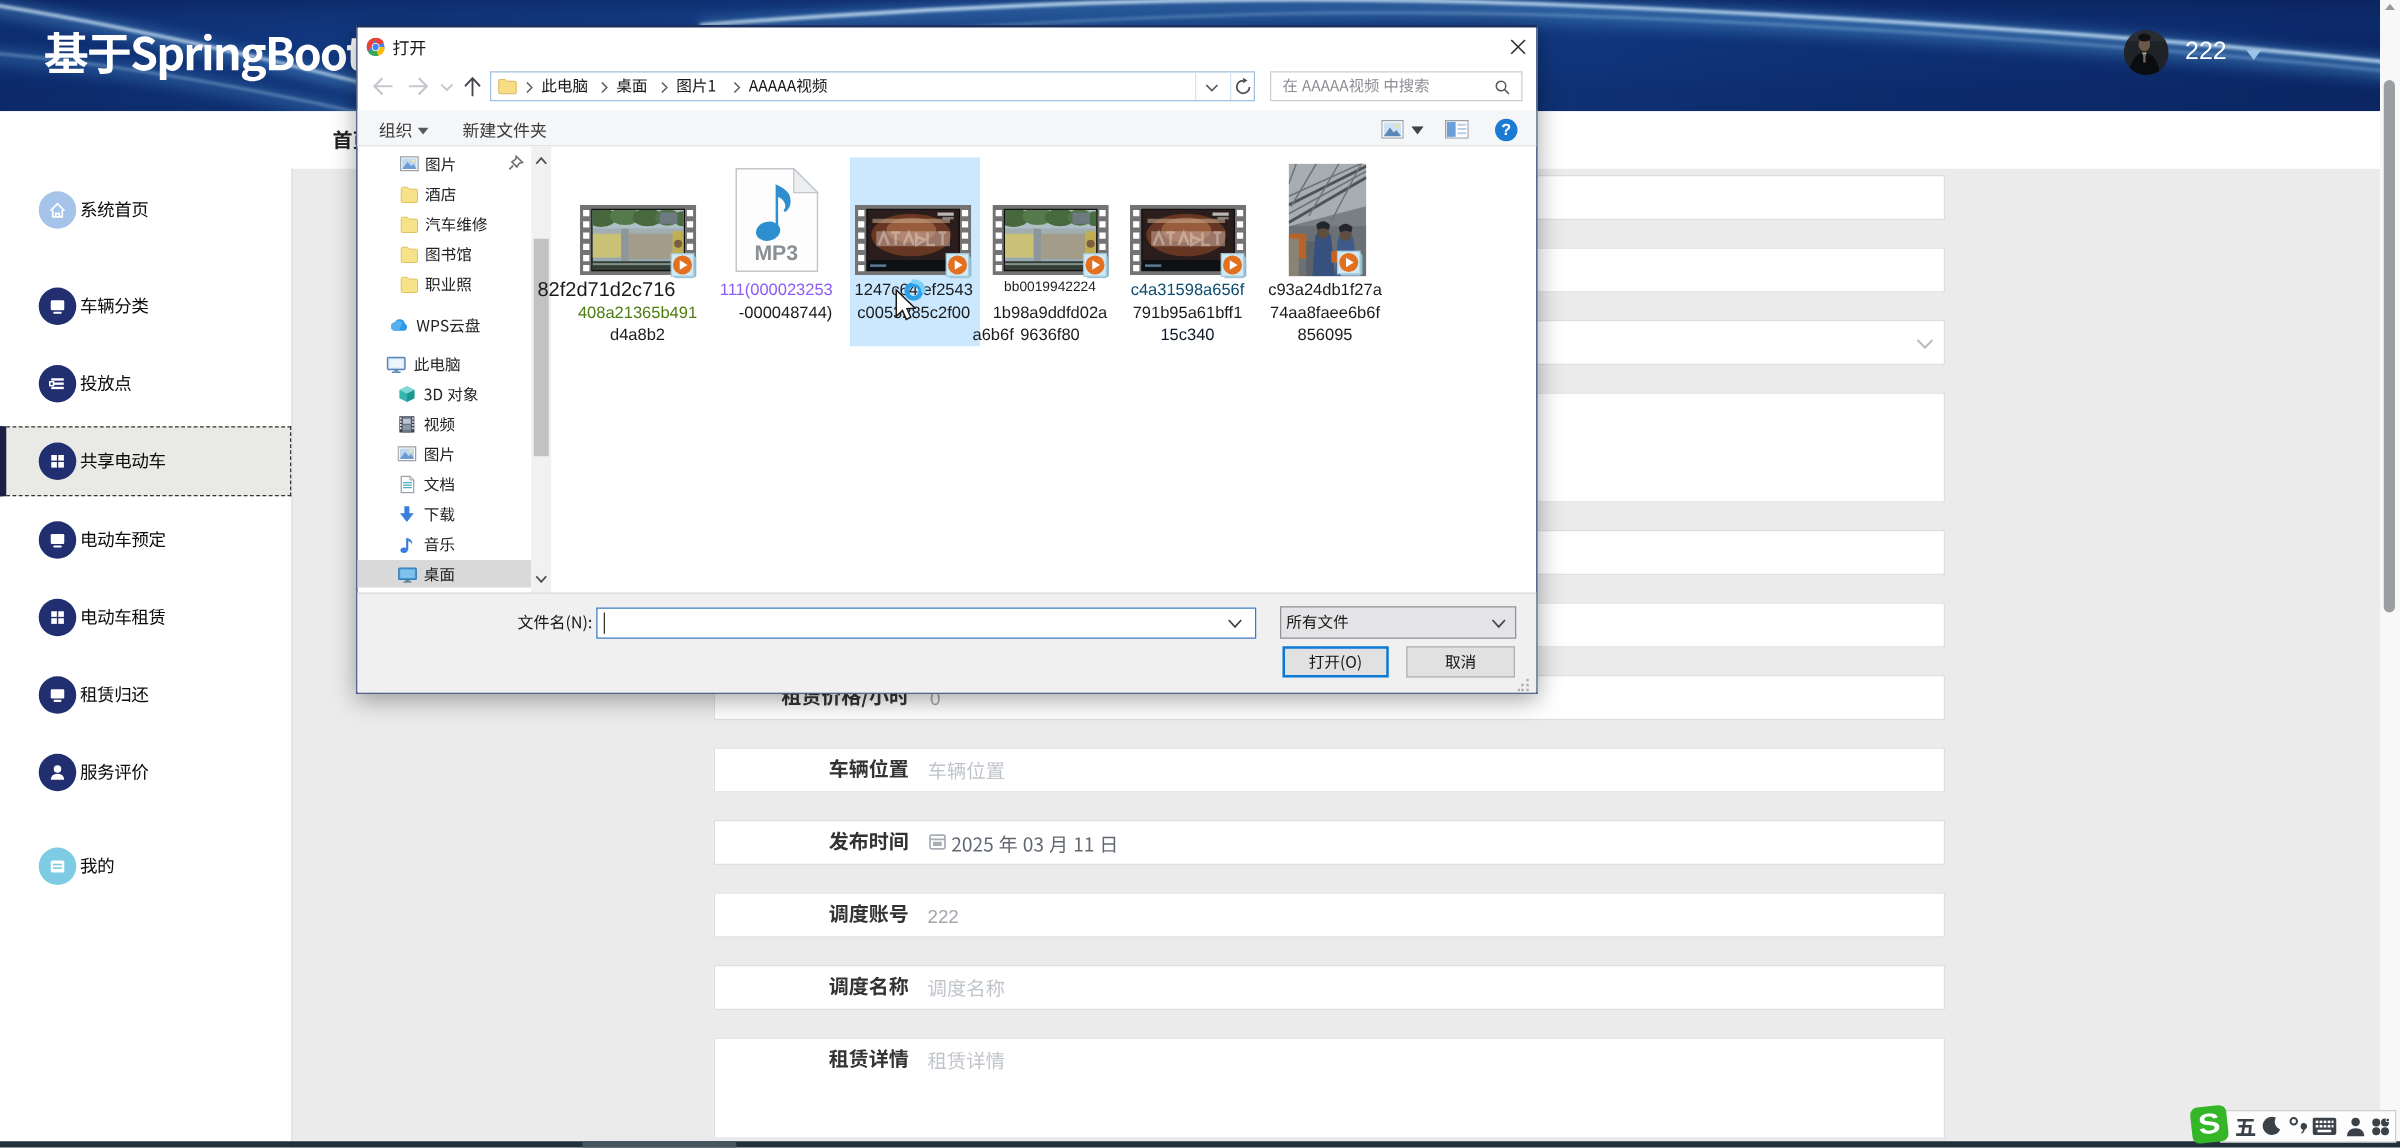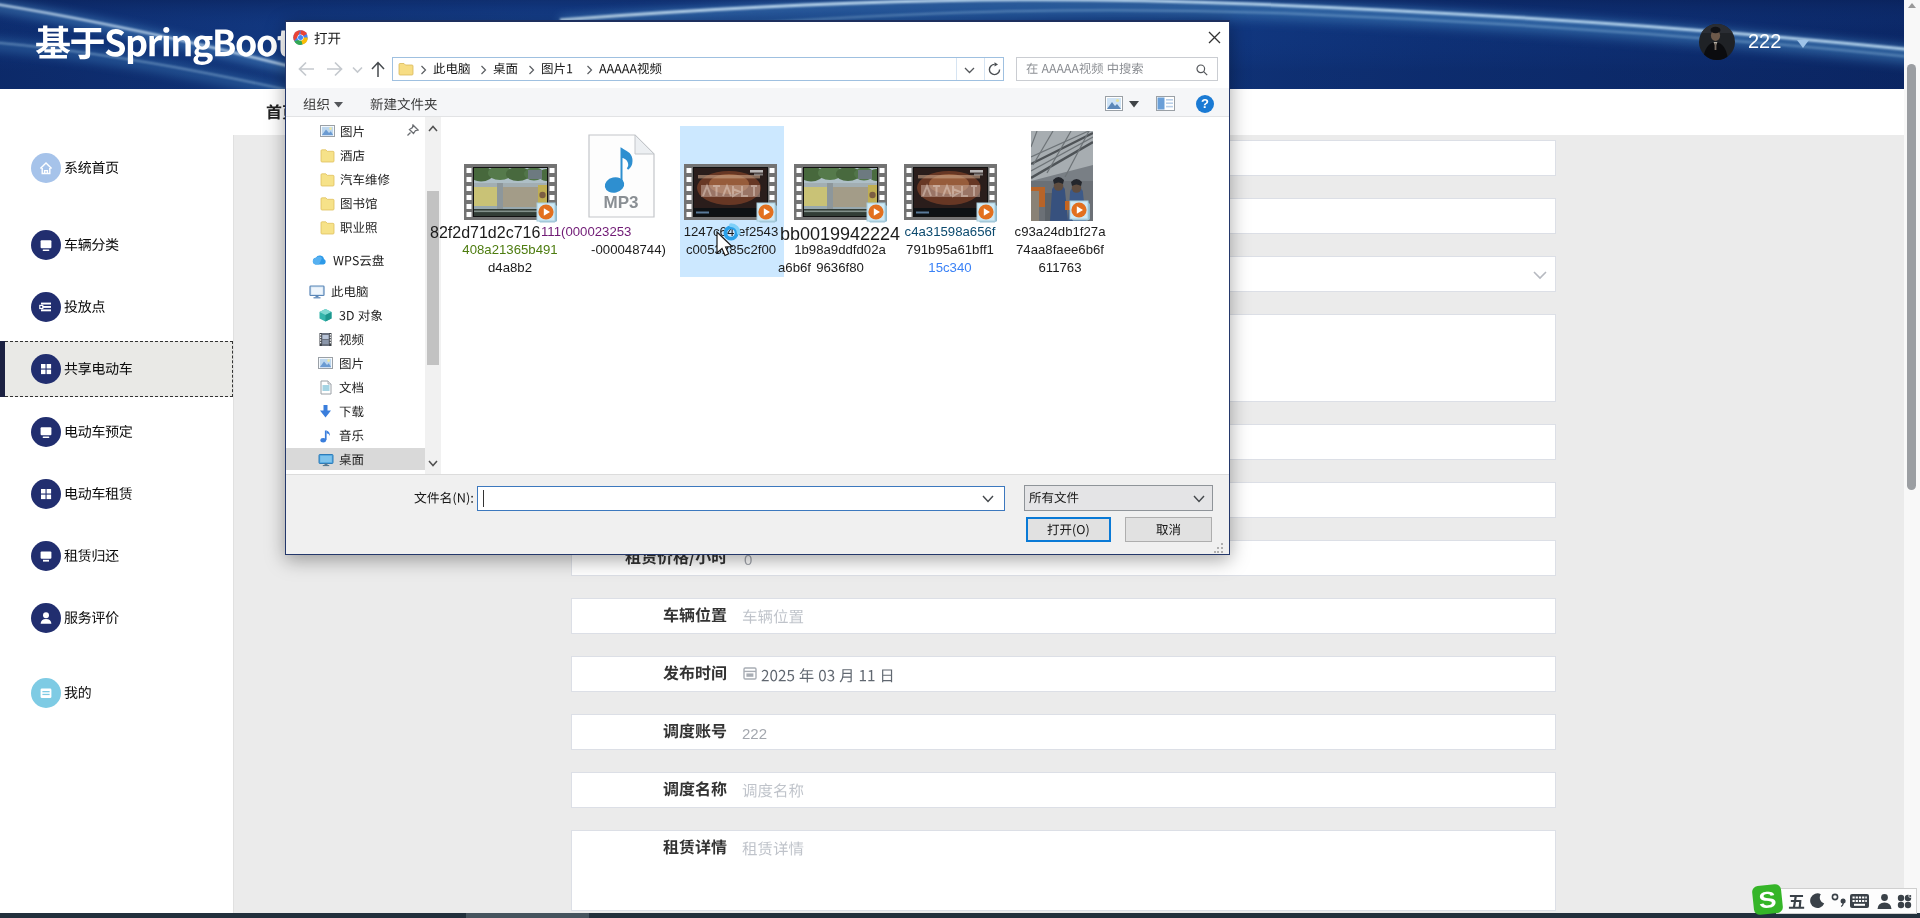--- a/index.html
+++ b/index.html
@@ -816,34 +816,34 @@
 <svg class="ab" style="left:1069px;top:200px" width="22" height="21">
 <path d="M18 1.5 L21 4 L21 19 L18 20.5 Z" fill="#8fb8cc"></path>
 <path d="M2 18 L21 19 L18 20.5 L4 20.5 Z" fill="#9fc4d6"></path>
 <rect x="1" y="1" width="18" height="18" fill="#cfe9f5" stroke="#a8cede" stroke-width="1"></rect>
 <circle cx="10" cy="10" r="7.6" fill="#e2701f"></circle>
 <path d="M7.8 6.2 L14 10 L7.8 13.8 Z" fill="#fff"></path>
   </svg>
 <div class="ab" style="left:510px;top:224px;width:160px;margin-left:-80px;text-align:left;font-size:16px;color:#1b1b1b">82f2d71d2c716</div>
 <div class="ab" style="left:510px;top:242px;width:160px;margin-left:-80px;text-align:center;font-size:13.2px;color:#4d7c0f">408a21365b491</div>
 <div class="ab" style="left:510px;top:260px;width:160px;margin-left:-80px;text-align:center;font-size:13.2px;color:#1b1b1b">d4a8b2</div>
-<div class="ab" style="left:621px;top:224px;width:160px;margin-left:-80px;font-size:13.2px;color:#701a75">111(000023253</div>
+<div class="ab" style="left:621px;top:224px;width:160px;margin-left:-80px;text-align:center;font-size:13.2px;color:#8b5cf6">111(000023253</div>
 <div class="ab" style="left:621px;top:242px;width:175px;margin-left:-80px;text-align:center;font-size:13.2px;color:#1b1b1b">-000048744)</div>
 <div class="ab" style="left:731px;top:224px;width:160px;margin-left:-80px;text-align:center;font-size:13.2px;color:#1b1b1b">1247c64fef2543</div>
 <div class="ab" style="left:731px;top:242px;width:160px;margin-left:-80px;text-align:center;font-size:13.2px;color:#1b1b1b">c0053285c2f00</div>
 <div class="ab" style="left:731px;top:260px;width:160px;margin-left:-80px;text-align:right;font-size:13.2px;color:#1b1b1b">a6b6f</div>
-<div class="ab" style="left:840px;top:224px;width:160px;margin-left:-80px;text-align:center;font-size:18px;color:#1b1b1b">bb0019942224</div>
+<div class="ab" style="left:840px;top:224px;width:160px;margin-left:-80px;text-align:center;font-size:11px;color:#1b1b1b">bb0019942224</div>
 <div class="ab" style="left:840px;top:242px;width:160px;margin-left:-80px;text-align:center;font-size:13.2px;color:#1b1b1b">1b98a9ddfd02a</div>
 <div class="ab" style="left:840px;top:260px;width:160px;margin-left:-80px;text-align:center;font-size:13.2px;color:#1b1b1b">9636f80</div>
 <div class="ab" style="left:950px;top:224px;width:160px;margin-left:-80px;text-align:center;font-size:13.2px;color:#0c4a6e">c4a31598a656f</div>
 <div class="ab" style="left:950px;top:242px;width:160px;margin-left:-80px;text-align:center;font-size:13.2px;color:#1b1b1b">791b95a61bff1</div>
-<div class="ab" style="left:950px;top:260px;width:160px;margin-left:-80px;text-align:center;font-size:13.2px;color:#3b82f6">15c340</div>
+<div class="ab" style="left:950px;top:260px;width:160px;margin-left:-80px;text-align:center;font-size:13.2px;color:#0f172a">15c340</div>
 <div class="ab" style="left:1060px;top:224px;width:160px;margin-left:-80px;text-align:center;font-size:13.2px;color:#1b1b1b">c93a24db1f27a</div>
 <div class="ab" style="left:1060px;top:242px;width:160px;margin-left:-80px;text-align:center;font-size:13.2px;color:#1b1b1b">74aa8faee6b6f</div>
-<div class="ab" style="left:1060px;top:260px;width:160px;margin-left:-80px;text-align:center;font-size:13.2px;color:#1b1b1b">611763</div>
+<div class="ab" style="left:1060px;top:260px;width:160px;margin-left:-80px;text-align:center;font-size:13.2px;color:#1b1b1b">856095</div>
 <svg class="ab" style="left:710px;top:222px" width="36" height="38">
 <circle cx="21" cy="11" r="5.6" fill="none" stroke="#2aa0e8" stroke-width="3.8"></circle>
 <path d="M21 3.2 A7.8 7.8 0 0 1 28.8 11" fill="none" stroke="#7fd0f8" stroke-width="3.8" stroke-linecap="round"></path>
 <path d="M7 10 L7 31 L12 26.5 L15 33.5 L18.6 31.8 L15.6 25 L22 24.5 Z" fill="#fff" stroke="#1a1a1a" stroke-width="1.2"></path>
   </svg>
 <div class="ab" style="left:286px;top:474px;width:943px;height:80px;background:#f0f0f0;border-top:1px solid #dcdcdc"></div>
 <svg style="position:absolute;left:414.0px;top:489.4px;overflow:visible" width="61" height="18" fill="#1a1a1a">
     <use href="#g103" transform="translate(0.0 13.6) scale(0.012800)"></use>
     <use href="#g104" transform="translate(12.8 13.6) scale(0.012800)"></use>
     <use href="#g54" transform="translate(25.6 13.6) scale(0.012800)"></use>

